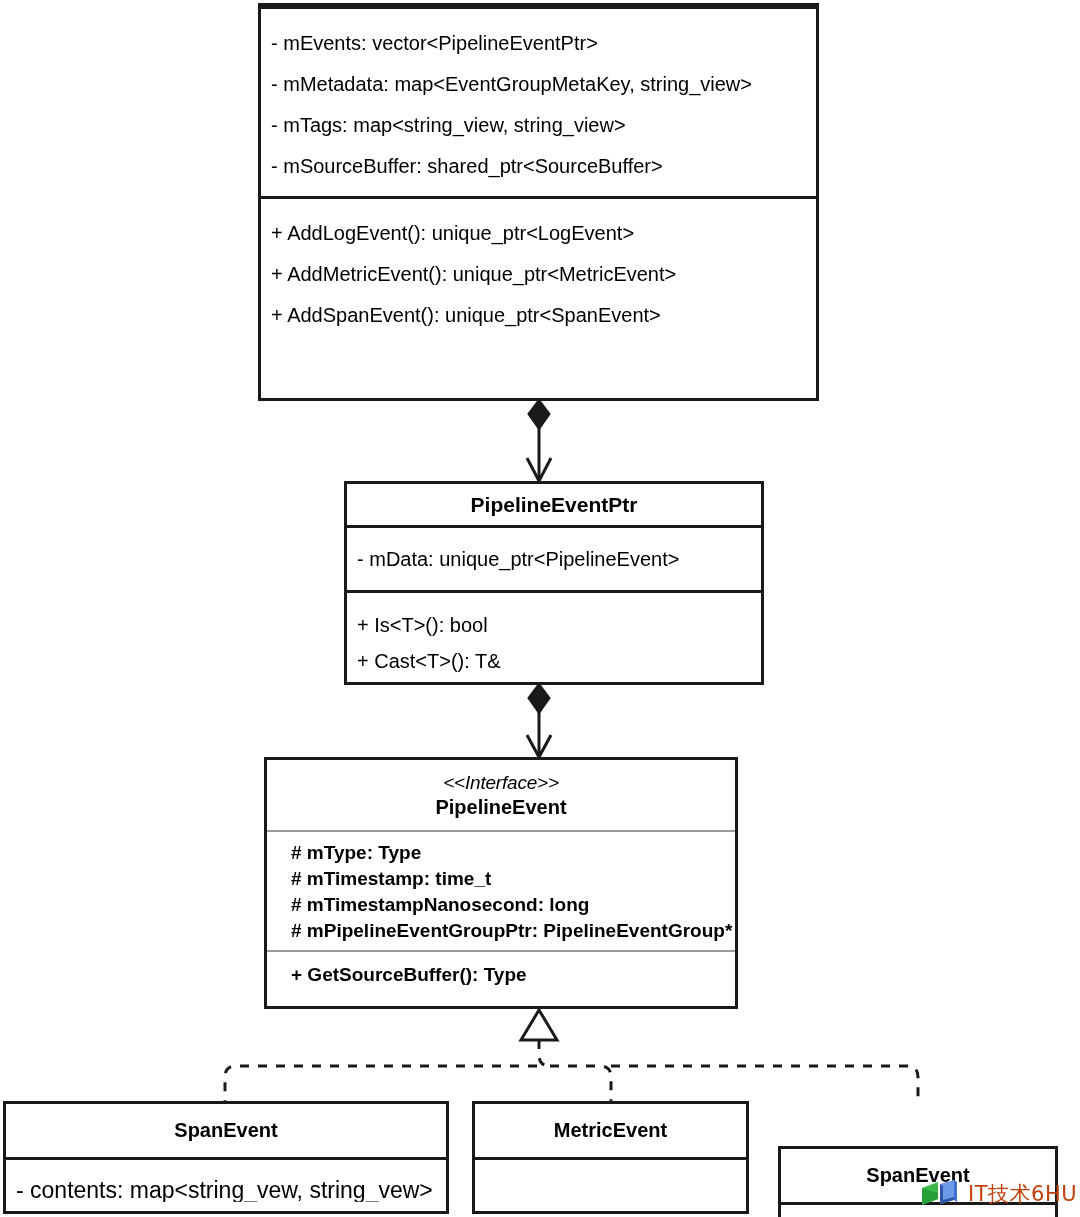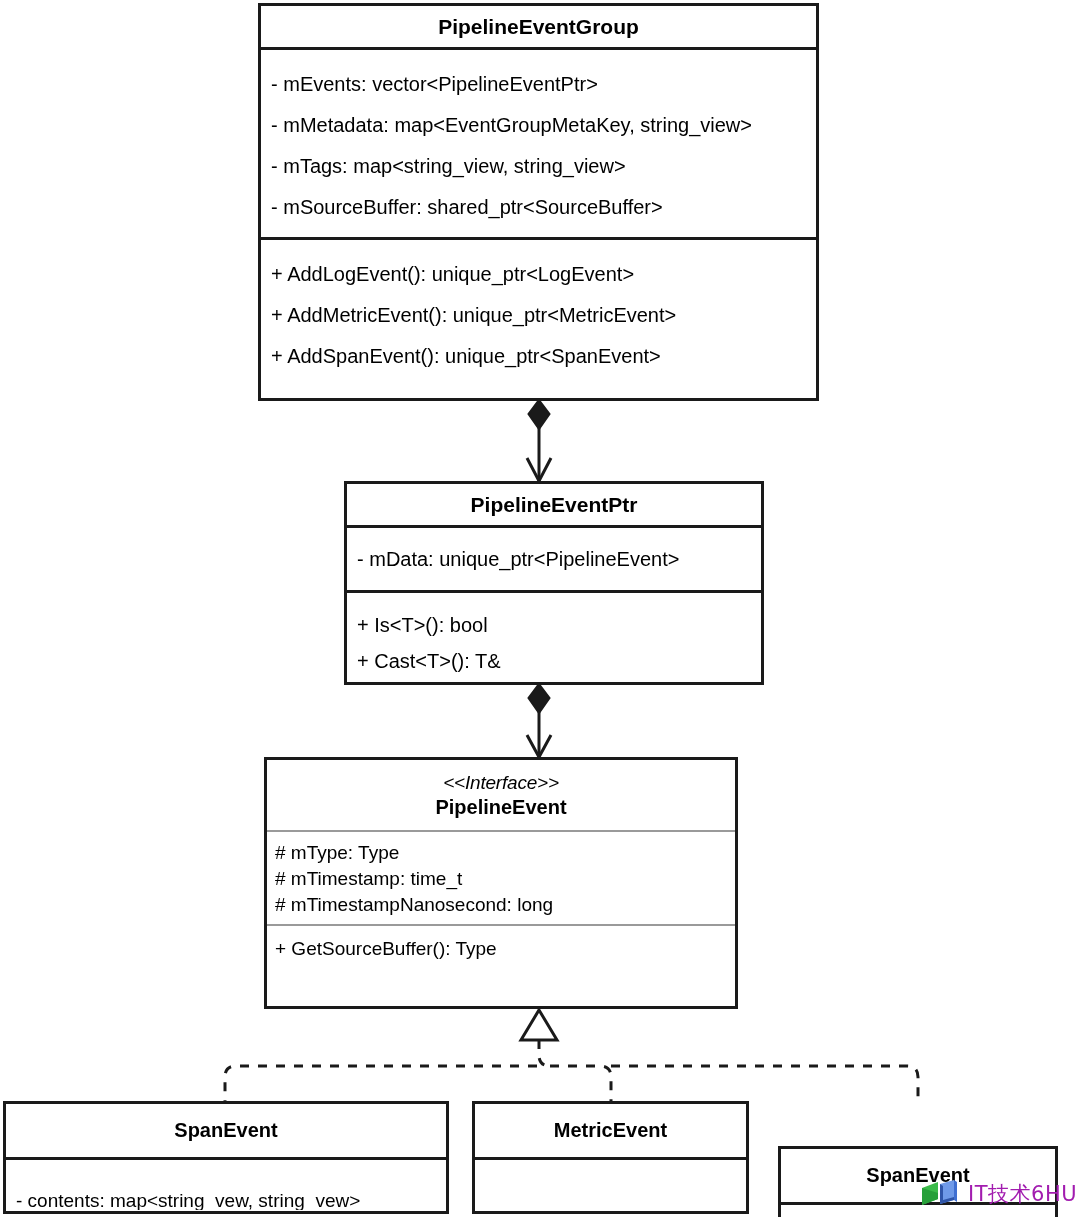--- a/index.html
+++ b/index.html
@@ -139,21 +139,22 @@
     font-size: 19px;
   }
   #class-pipeline-event .stereotype {
     font-size: 19px;
     margin-bottom: 2px;
   }
   #class-pipeline-event .class-name {
     font-size: 20px;
   }
   #class-pipeline-event .compartment {
-    padding-left: 8px;
+    padding-left: 24px;
+    font-weight: bold;
   }
   #class-pipeline-event .compartment.attrs {
     padding-top: 8px;
     padding-bottom: 6px;
   }
   #class-pipeline-event .compartment.ops {
     padding-top: 10px;
   }
   #class-pipeline-event .member {
     font-size: 19px;
@@ -163,24 +164,23 @@
   
   .leaf-class .class-header {
     font-size: 20px;
     height: 53px;
     line-height: 53px;
   }
   .leaf-class .compartment {
     padding-left: 10px;
   }
   .leaf-class .member {
-    font-size: 19px;
+    font-size: 23px;
     line-height: 1;
     padding-top: 19px;
-    margin-top: 12px;
   }
 
   #class-log-event {
     left: 3px;
     top: 1101px;
     width: 446px;
     height: 113px;
   }
   #class-metric-event {
     left: 472px;
@@ -200,21 +200,21 @@
     position: absolute;
     left: 921px;
     top: 1179px;
     display: flex;
     align-items: center;
     gap: 7px;
     z-index: 3;
   }
   #watermark .wm-text {
     font-size: 21px;
-    color: #a21caf;
+    color: #c2410c;
     letter-spacing: 0.5px;
     white-space: nowrap;
     font-family: "DejaVu Sans", sans-serif;
   }
 </style>
 </head>
 <body>
 
 <div id="diagram-canvas">
 
@@ -240,23 +240,20 @@
 
       <path d="M 537 1066 L 236 1066 Q 225 1066 225 1077 L 225 1101" fill="none" stroke="#1a1a1a" stroke-width="3" stroke-dasharray="9 9"></path>
 
       <path d="M 550 1066 L 600 1066 Q 611 1066 611 1077 L 611 1101" fill="none" stroke="#1a1a1a" stroke-width="3" stroke-dasharray="9 9"></path>
 
       <path d="M 611 1066 L 907 1066 Q 918 1066 918 1077 L 918 1101" fill="none" stroke="#1a1a1a" stroke-width="3" stroke-dasharray="9 9"></path>
     </g>
   </svg>
 
   <div class="uml-class" id="class-pipeline-event-group">
-    <div class="class-header">
-      <span class="class-name">PipelineEventGroup</span>
-    </div>
     <div class="divider"></div>
     <div class="compartment attrs">
       <div class="member">- mEvents: vector&lt;PipelineEventPtr&gt;</div>
       <div class="member">- mMetadata: map&lt;EventGroupMetaKey, string_view&gt;</div>
       <div class="member">- mTags: map&lt;string_view, string_view&gt;</div>
       <div class="member">- mSourceBuffer: shared_ptr&lt;SourceBuffer&gt;</div>
     </div>
     <div class="divider"></div>
     <div class="compartment ops">
       <div class="member">+ AddLogEvent(): unique_ptr&lt;LogEvent&gt;</div>
@@ -283,20 +280,21 @@
   <div class="uml-class" id="class-pipeline-event">
     <div class="class-header">
       <span class="stereotype">&lt;&lt;Interface&gt;&gt;</span>
       <span class="class-name">PipelineEvent</span>
     </div>
     <div class="divider light"></div>
     <div class="compartment attrs">
       <div class="member"># mType: Type</div>
       <div class="member"># mTimestamp: time_t</div>
       <div class="member"># mTimestampNanosecond: long</div>
+      <div class="member"># mPipelineEventGroupPtr: PipelineEventGroup*</div>
     </div>
     <div class="divider light"></div>
     <div class="compartment ops">
       <div class="member">+ GetSourceBuffer(): Type</div>
     </div>
   </div>
 
   <div class="uml-class leaf-class" id="class-log-event">
     <div class="class-header">
       <span class="class-name">SpanEvent</span>

